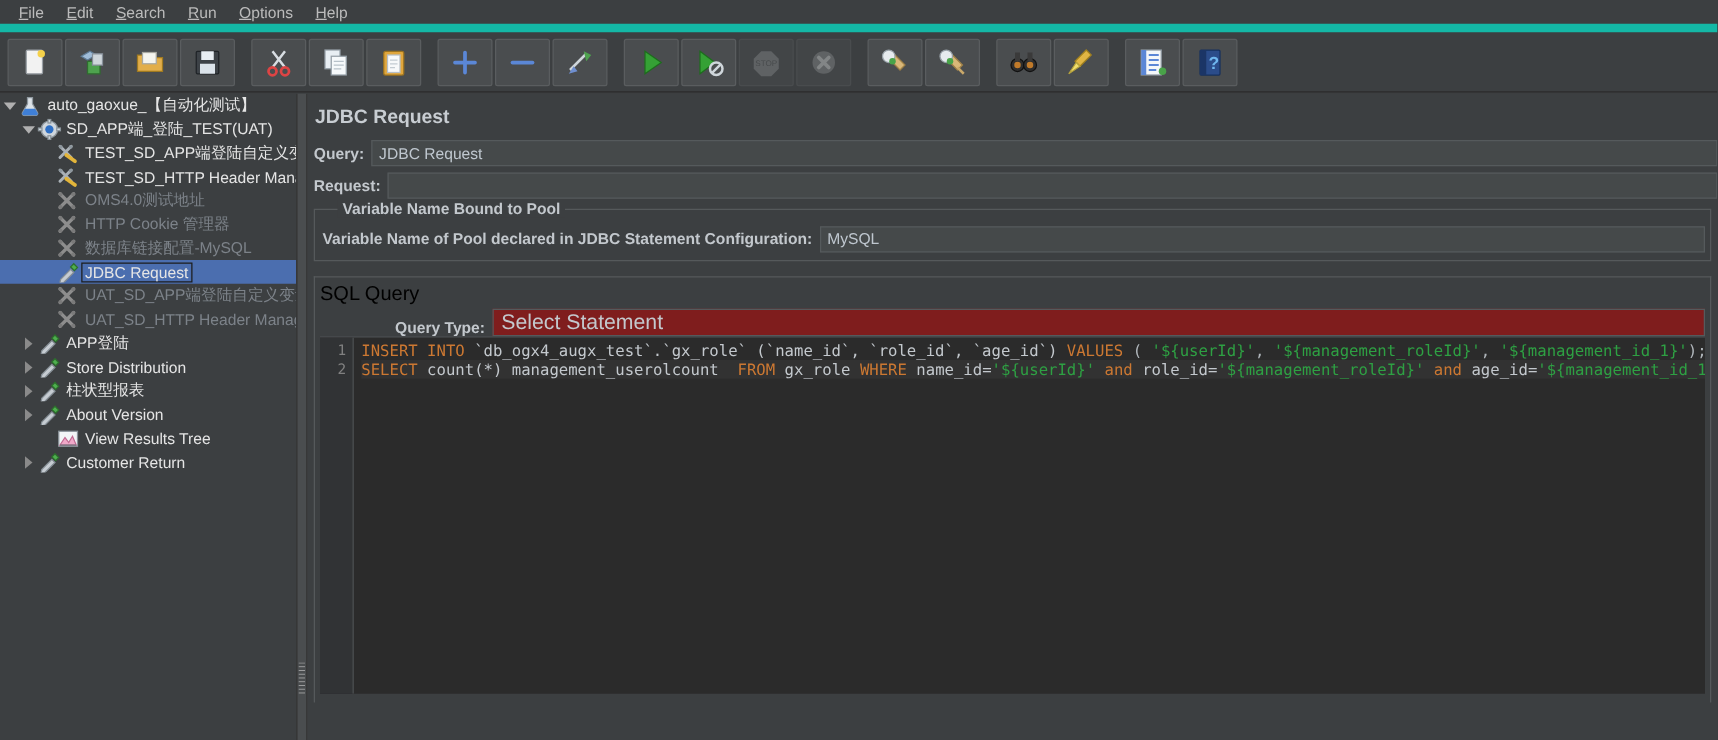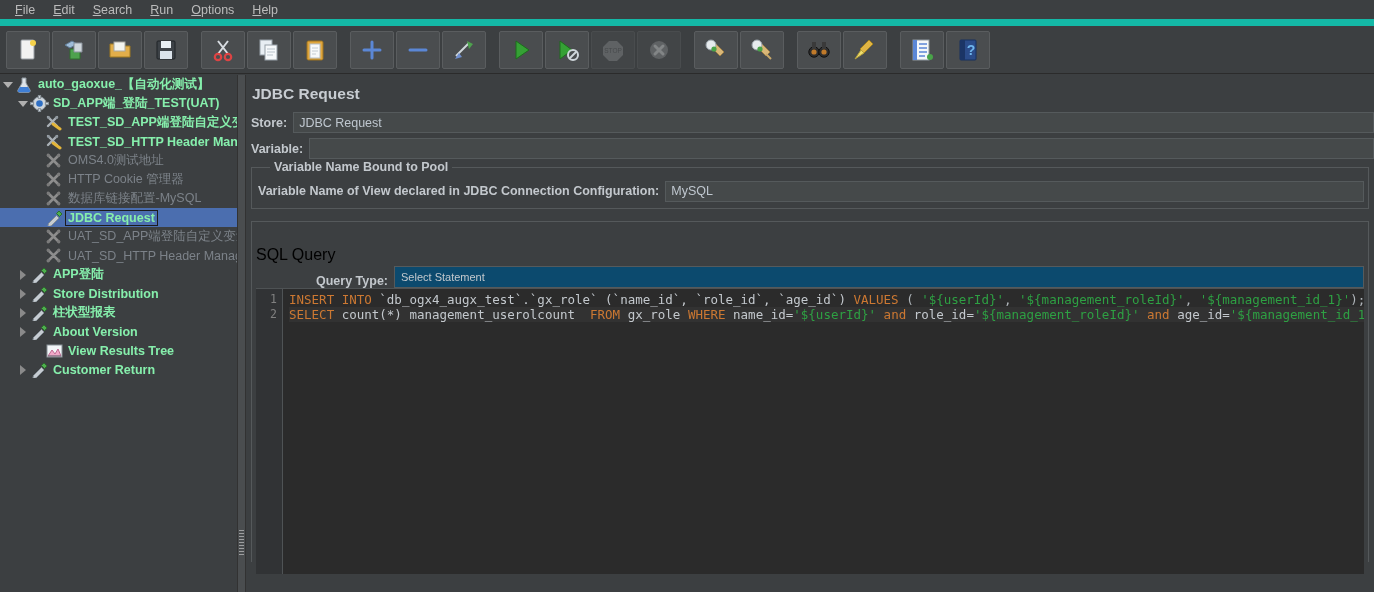--- a/index.html
+++ b/index.html
@@ -81,21 +81,21 @@
     background: #4b6eaf;
   }
   .tree-row.selected .tree-label {
     color: #ffffff;
     border: 1px solid #1c1c1c;
     padding: 0 2px;
     margin-left: -1px;
   }
   .tree-label { color: #9fa7b0; padding: 0 2px; }
   .tree-row.dim .tree-label { color: #7c8289; }
-  .tree-row.bright .tree-label { color: #86efac; font-weight: bold; }
+  .tree-row.bright .tree-label { color: #e5e5e5; }
   .tw {
     width: 15px; height: 19px;
     display: flex; align-items: center; justify-content: center;
     flex: 0 0 15px;
     cursor: pointer;
   }
   .tw i {
     display: block;
     width: 0; height: 0;
   }
@@ -198,33 +198,33 @@
     display: flex; align-items: center;
     height: 22px;
   }
   .group-row .lbl-bold { padding-left: 2px; }
 
   .sqlgroup {
     margin: 12px 5px 0 5px;
     border: 1px solid #55595b;
     border-bottom: none;
     position: relative;
-    padding: 24px 4px 0 4px;
+    padding: 5px 4px 0 4px;
     height: 341px;
   }
   .qt-row {
     display: flex; align-items: flex-end; height: 24px;
     padding-left: 60px;
   }
   .combo {
     margin-left: 6px;
-    background: #0c4a6e;
+    background: #7f1d1d;
     border: 1px solid #555a5c;
     color: #c3c8cd;
-    font-size: 11px;
+    font-size: 17px;
     height: 22px;
     display: flex; align-items: center;
     padding: 0 6px;
     flex: 1 1 auto;
     white-space: nowrap;
     cursor: pointer;
     margin-top: 20px;
   }
   .query-caption {
     text-align: center;
@@ -672,33 +672,33 @@
 
   <div class="splitter">
     <div class="grip"></div>
   </div>
 
   <div class="right-pane">
 
     <div class="panel-title">JDBC Request</div>
 
     <div class="row-name">
-      <span class="lbl-bold">Store:</span>
+      <span class="lbl-bold">Query:</span>
       <div class="txtfield">JDBC Request</div>
     </div>
 
     <div class="row-comments">
-      <span class="lbl-bold">Variable:</span>
+      <span class="lbl-bold">Request:</span>
       <div class="txtfield"></div>
     </div>
 
     <div class="group">
       <span class="group-title">Variable Name Bound to Pool</span>
       <div class="group-row">
-        <span class="lbl-bold">Variable Name of View declared in JDBC Connection Configuration:</span>
+        <span class="lbl-bold">Variable Name of Pool declared in JDBC Statement Configuration:</span>
         <div class="txtfield">MySQL</div>
       </div>
     </div>
 
     <div class="sqlgroup">
       <span class="group-title">SQL Query</span>
 
       <div class="qt-row">
         <span class="lbl-bold">Query Type:</span>
         <div class="combo">Select Statement</div>

